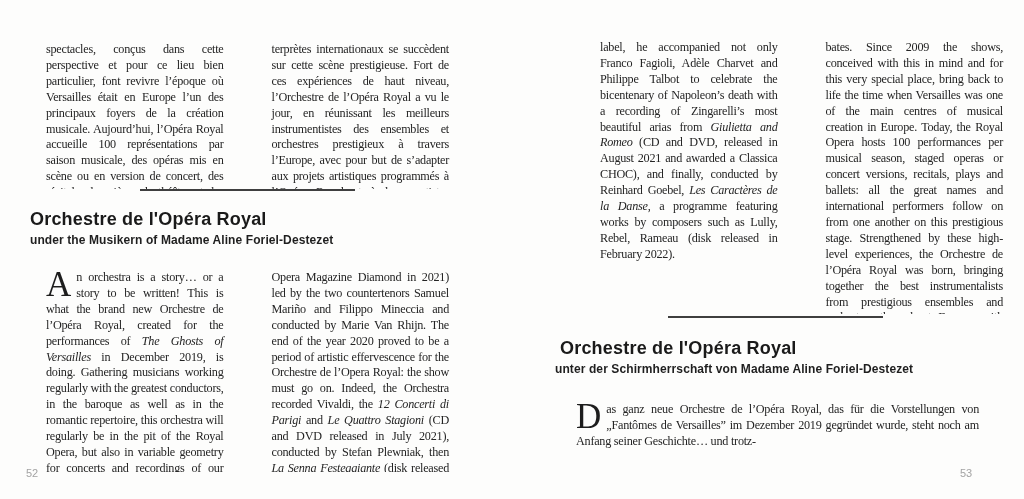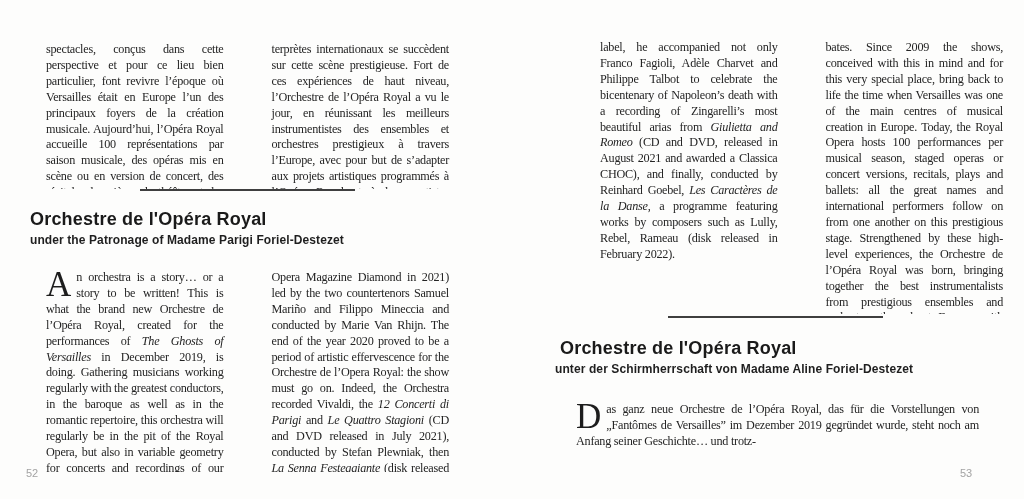--- a/index.html
+++ b/index.html
@@ -62,21 +62,21 @@
           <p><span>spectacles, conçus dans cette perspective et pour ce lieu bien particulier, font revivre l’époque où Versailles était en Europe l’un des principaux foyers de la création musicale. Aujourd’hui, l’Opéra Royal accueille 100 représentations par saison musicale, des opéras mis en scène ou en version de concert, des récitals, des pièces de théâtre et des ballets : tous les grands noms et in-</span></p>
         </div>
       <div class="col">
           <p><span>terprètes internationaux se succèdent sur cette scène prestigieuse. Fort de ces expériences de haut niveau, l’Orchestre de l’Opéra Royal a vu le jour, en réunissant les meilleurs instrumentistes des ensembles et orchestres prestigieux à travers l’Europe, avec pour but de s’adapter aux projets artistiques programmés à l’Opéra Royal et à leurs artistes invités.</span></p>
         </div>
     </div>
 
     <div class="divider lp-rule"></div>
 
     <h1 class="sec-title lp-title">Orchestre de l'Opéra Royal</h1>
-    <h2 class="sec-subtitle lp-sub">under the Patronage of Madame Parigi Foriel-Destezet</h2>
+    <h2 class="sec-subtitle lp-sub">under the Musikern of Madame Aline Foriel-Destezet</h2>
 
     <div class="cols lp-body">
       <div class="col">
           <p><span class="dropcap">A</span><span>n orchestra is a story… or a story to be written! This is what the brand new Orchestre de l’Opéra Royal, created for the performances of </span><span class="it">The Ghosts of Versailles</span><span> in December 2019, is doing. Gathering musicians working regularly with the greatest conductors, in the baroque as well as in the romantic repertoire, this orchestra will regularly be in the pit of the Royal Opera, but also in variable geometry for concerts and recordings of our record label Château de Versailles Spectacles such as the </span><span class="it">Stabat Mater pour deux castrats</span><span> (CD awarded an</span></p>
         </div>
       <div class="col">
           <p><span>Opera Magazine Diamond in 2021) led by the two countertenors Samuel Mariño and Filippo Mineccia and conducted by Marie Van Rhijn. The end of the year 2020 proved to be a period of artistic effervescence for the Orchestre de l’Opera Royal: the show must go on. Indeed, the Orchestra recorded Vivaldi, the </span><span class="it">12 Concerti di Parigi</span><span> and </span><span class="it">Le Quattro Stagioni</span><span> (CD and DVD released in July 2021), conducted by Stefan Plewniak, then </span><span class="it">La Senna Festeggiante</span><span> (disk released in 2022), conducted by Diego Fasolis. Also with the Château de Versailles Spectacles</span></p>
         </div>
     </div>
 

